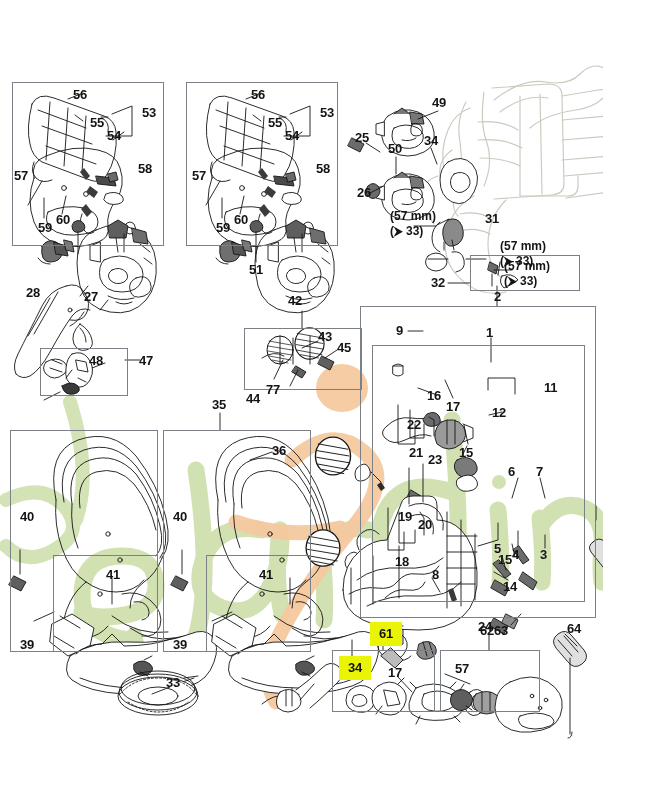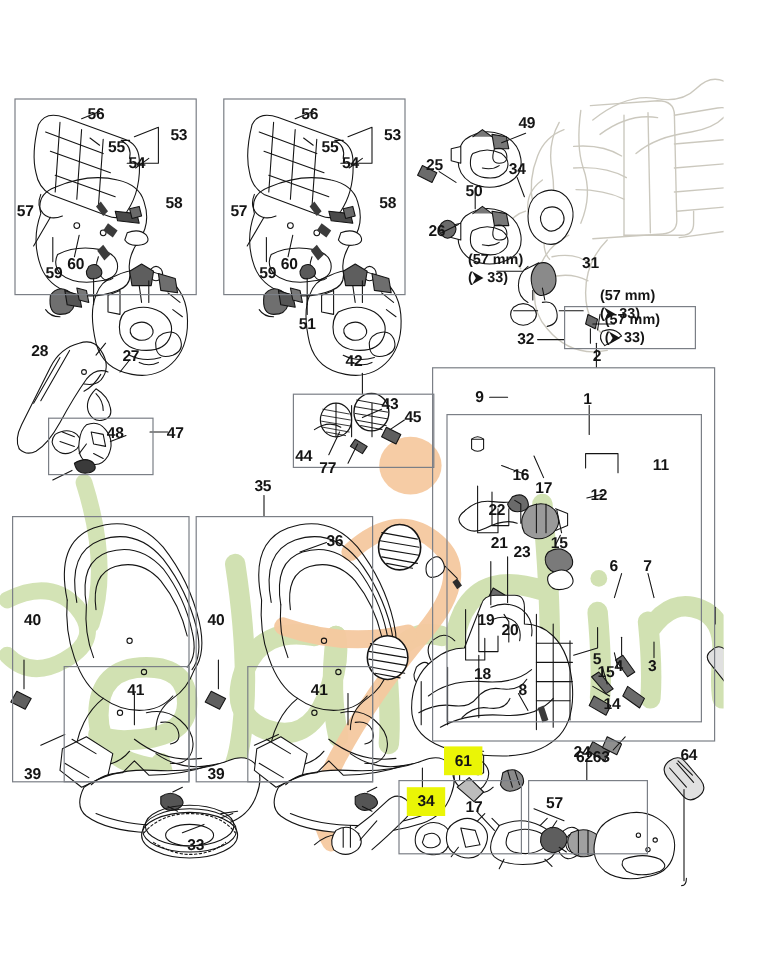--- a/index.html
+++ b/index.html
@@ -558,60 +558,60 @@
   <div class="num" style="left:285px; top:129px;">54</div>
   <div class="num" style="left:320px; top:106px;">53</div>
   <div class="num" style="left:192px; top:169px;">57</div>
   <div class="num" style="left:316px; top:162px;">58</div>
   <div class="num" style="left:216px; top:221px;">59</div>
   <div class="num" style="left:234px; top:213px;">60</div>
   <div class="num" style="left:249px; top:263px;">51</div>
 
   <div class="num" style="left:432px; top:96px;">49</div>
   <div class="num" style="left:355px; top:131px;">25</div>
-  <div class="num" style="left:388px; top:142px;margin-top:10px;">50</div>
+  <div class="num" style="left:388px; top:142px;">50</div>
   <div class="num" style="left:424px; top:134px;">34</div>
   <div class="num" style="left:357px; top:186px;">26</div>
   <div class="num" style="left:485px; top:212px;">31</div>
   <div class="num" style="left:431px; top:276px;">32</div>
   <div class="num" style="left:494px; top:290px;">2</div>
 
   <div class="mm" style="left:390px; top:209px;">
     <span>(57 mm)</span><br>
     <span>(⮞ 33)</span>
   </div>
   <div class="mm" style="left:500px; top:239px;">
     <span>(57 mm)</span><br>
     <span>(⮞ 33)</span>
   </div>
   <div class="mm" style="left:504px; top:259px;">
     <span>(57 mm)</span><br>
     <span>(⮞ 33)</span>
   </div>
 
   <div class="num" style="left:26px;  top:286px;">28</div>
-  <div class="num" style="left:102px; top:290px;">27</div>
+  <div class="num" style="left:84px; top:290px;">27</div>
   <div class="num" style="left:89px;  top:354px;">48</div>
   <div class="num" style="left:139px; top:354px;">47</div>
 
   <div class="num" style="left:288px; top:294px;">42</div>
   <div class="num" style="left:318px; top:330px;">43</div>
-  <div class="num" style="left:246px; top:373px;">44</div>
+  <div class="num" style="left:246px; top:392px;">44</div>
   <div class="num" style="left:337px; top:341px;">45</div>
   <div class="num" style="left:266px; top:383px;">77</div>
 
   <div class="num" style="left:212px; top:398px;">35</div>
   <div class="num" style="left:272px; top:444px;">36</div>
   <div class="num" style="left:20px;  top:510px;">40</div>
   <div class="num" style="left:173px; top:510px;">40</div>
   <div class="num" style="left:106px; top:568px;">41</div>
   <div class="num" style="left:259px; top:568px;">41</div>
   <div class="num" style="left:20px;  top:638px;">39</div>
   <div class="num" style="left:173px; top:638px;">39</div>
-  <div class="num" style="left:156px; top:676px;margin-top:21px;">33</div>
+  <div class="num" style="left:166px; top:676px;">33</div>
 
   <div class="num" style="left:396px; top:324px;">9</div>
   <div class="num" style="left:486px; top:326px;">1</div>
   <div class="num" style="left:427px; top:389px;">16</div>
   <div class="num" style="left:446px; top:400px;">17</div>
   <div class="num" style="left:544px; top:381px;">11</div>
   <div class="num" style="left:492px; top:406px;">12</div>
   <div class="num" style="left:407px; top:418px;">22</div>
   <div class="num" style="left:428px; top:424px;margin-top:29px;">23</div>
   <div class="num" style="left:409px; top:446px;">21</div>

